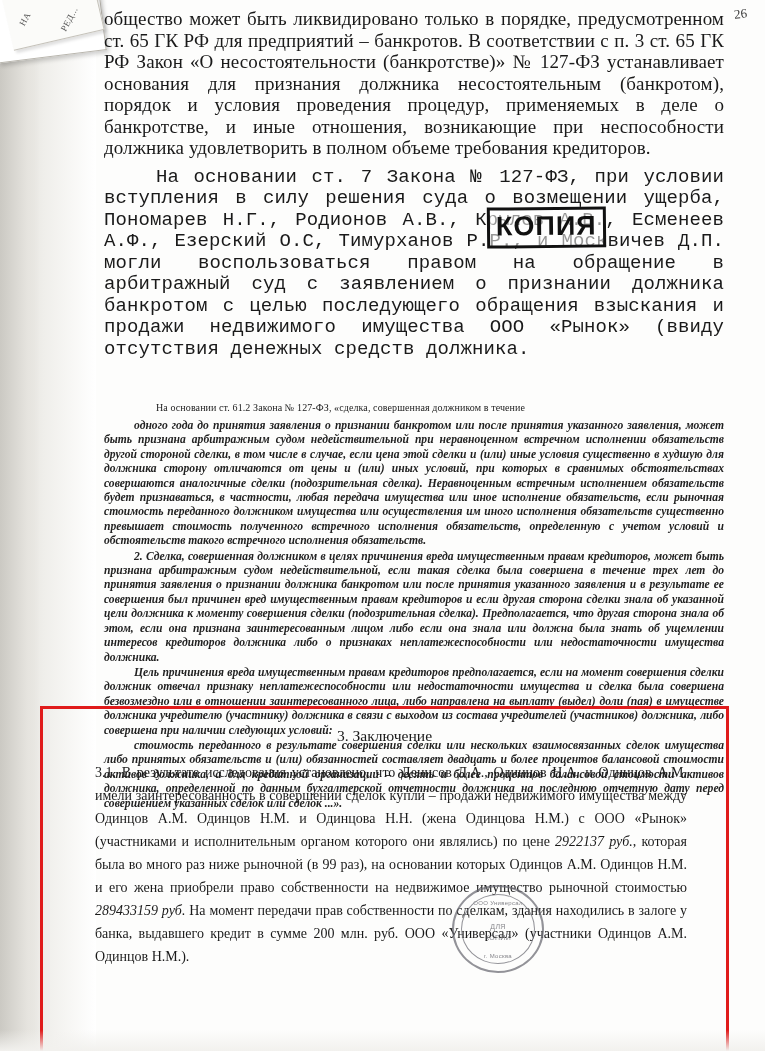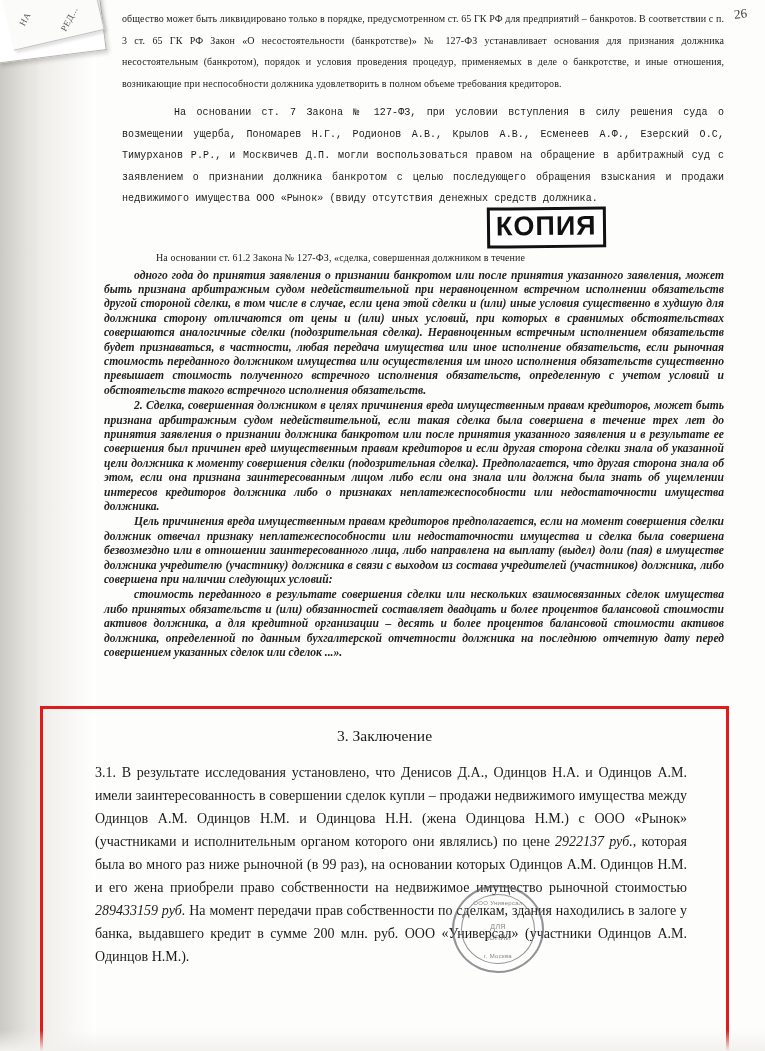--- a/index.html
+++ b/index.html
@@ -82,24 +82,23 @@
     left: 104px;
     top: 8px;
     width: 620px;
   }
 
   .para {
     text-align: justify;
     margin: 0 0 2px 0;
   }
   .p-main {
-    font-size: 10px;
+    font-size: 19px;
     line-height: 21.5px;
     letter-spacing: .1px;
-    margin-left: 18px;
   }
   .indent { text-indent: 52px; font-family: Liberation Mono, monospace; }
 
   .quote-block {
     font-size: 11.6px;
     line-height: 14.4px;
     text-align: justify;
     font-style: italic;
     color: #222;
   }

